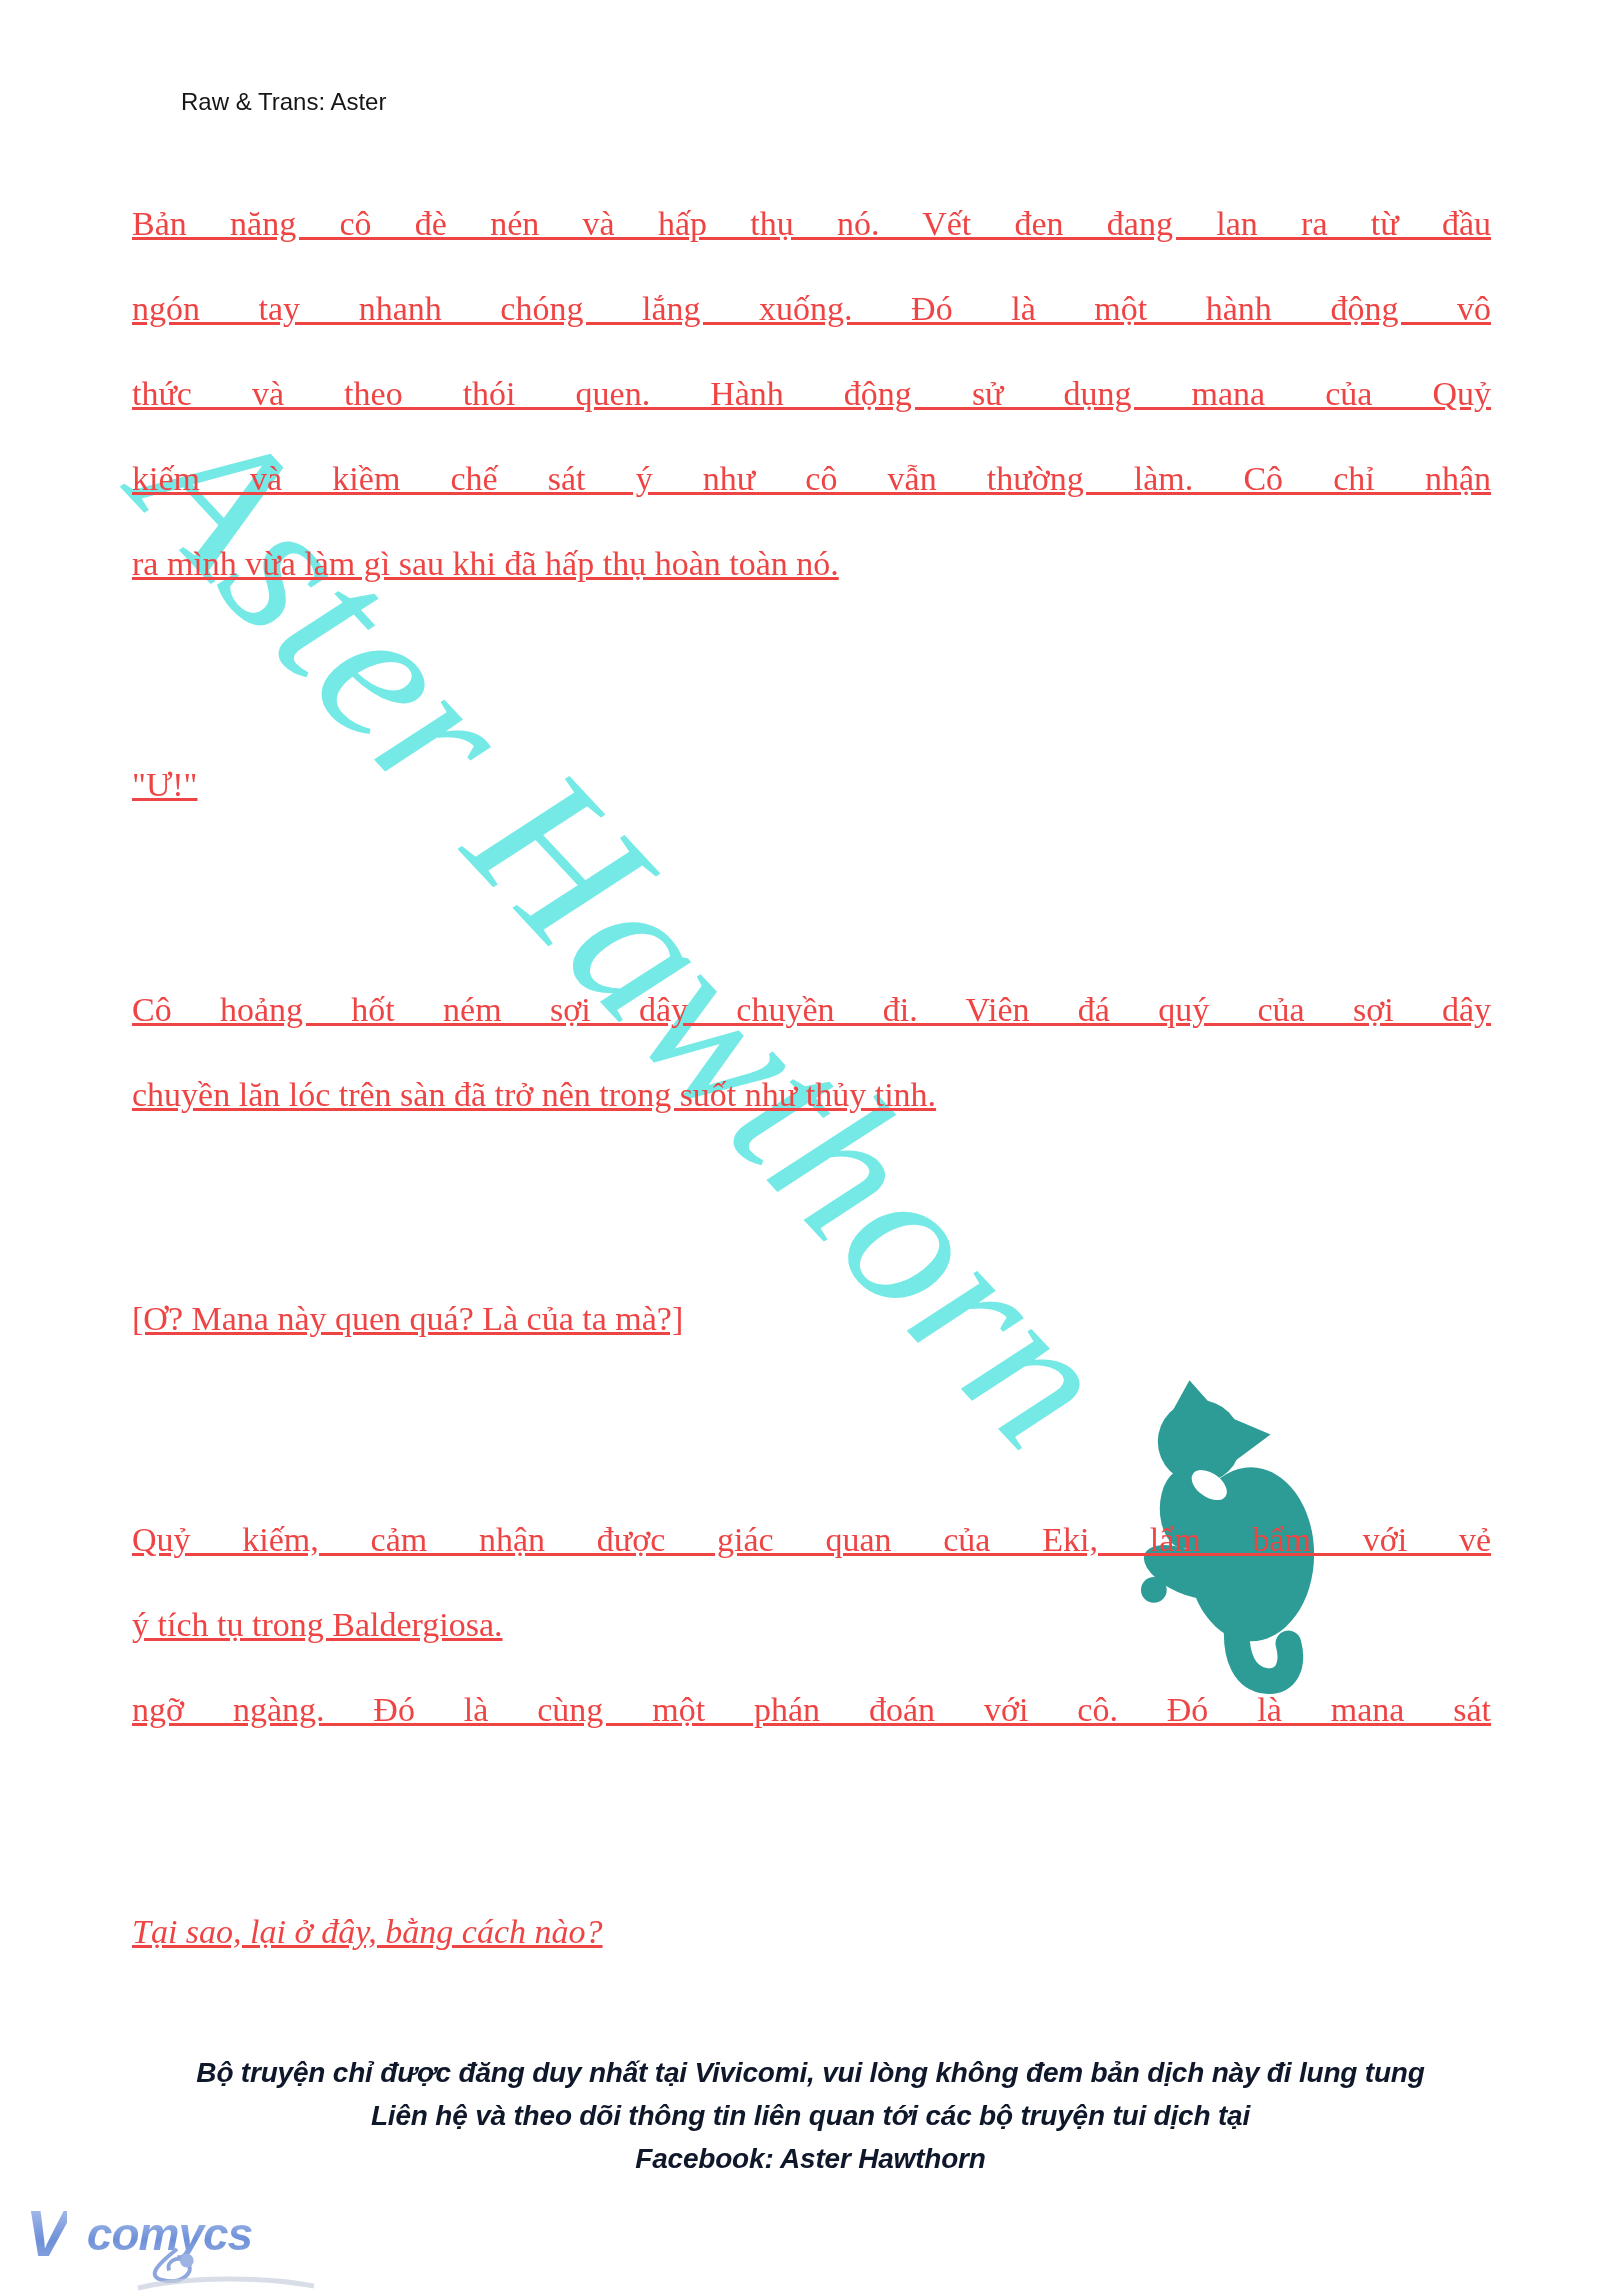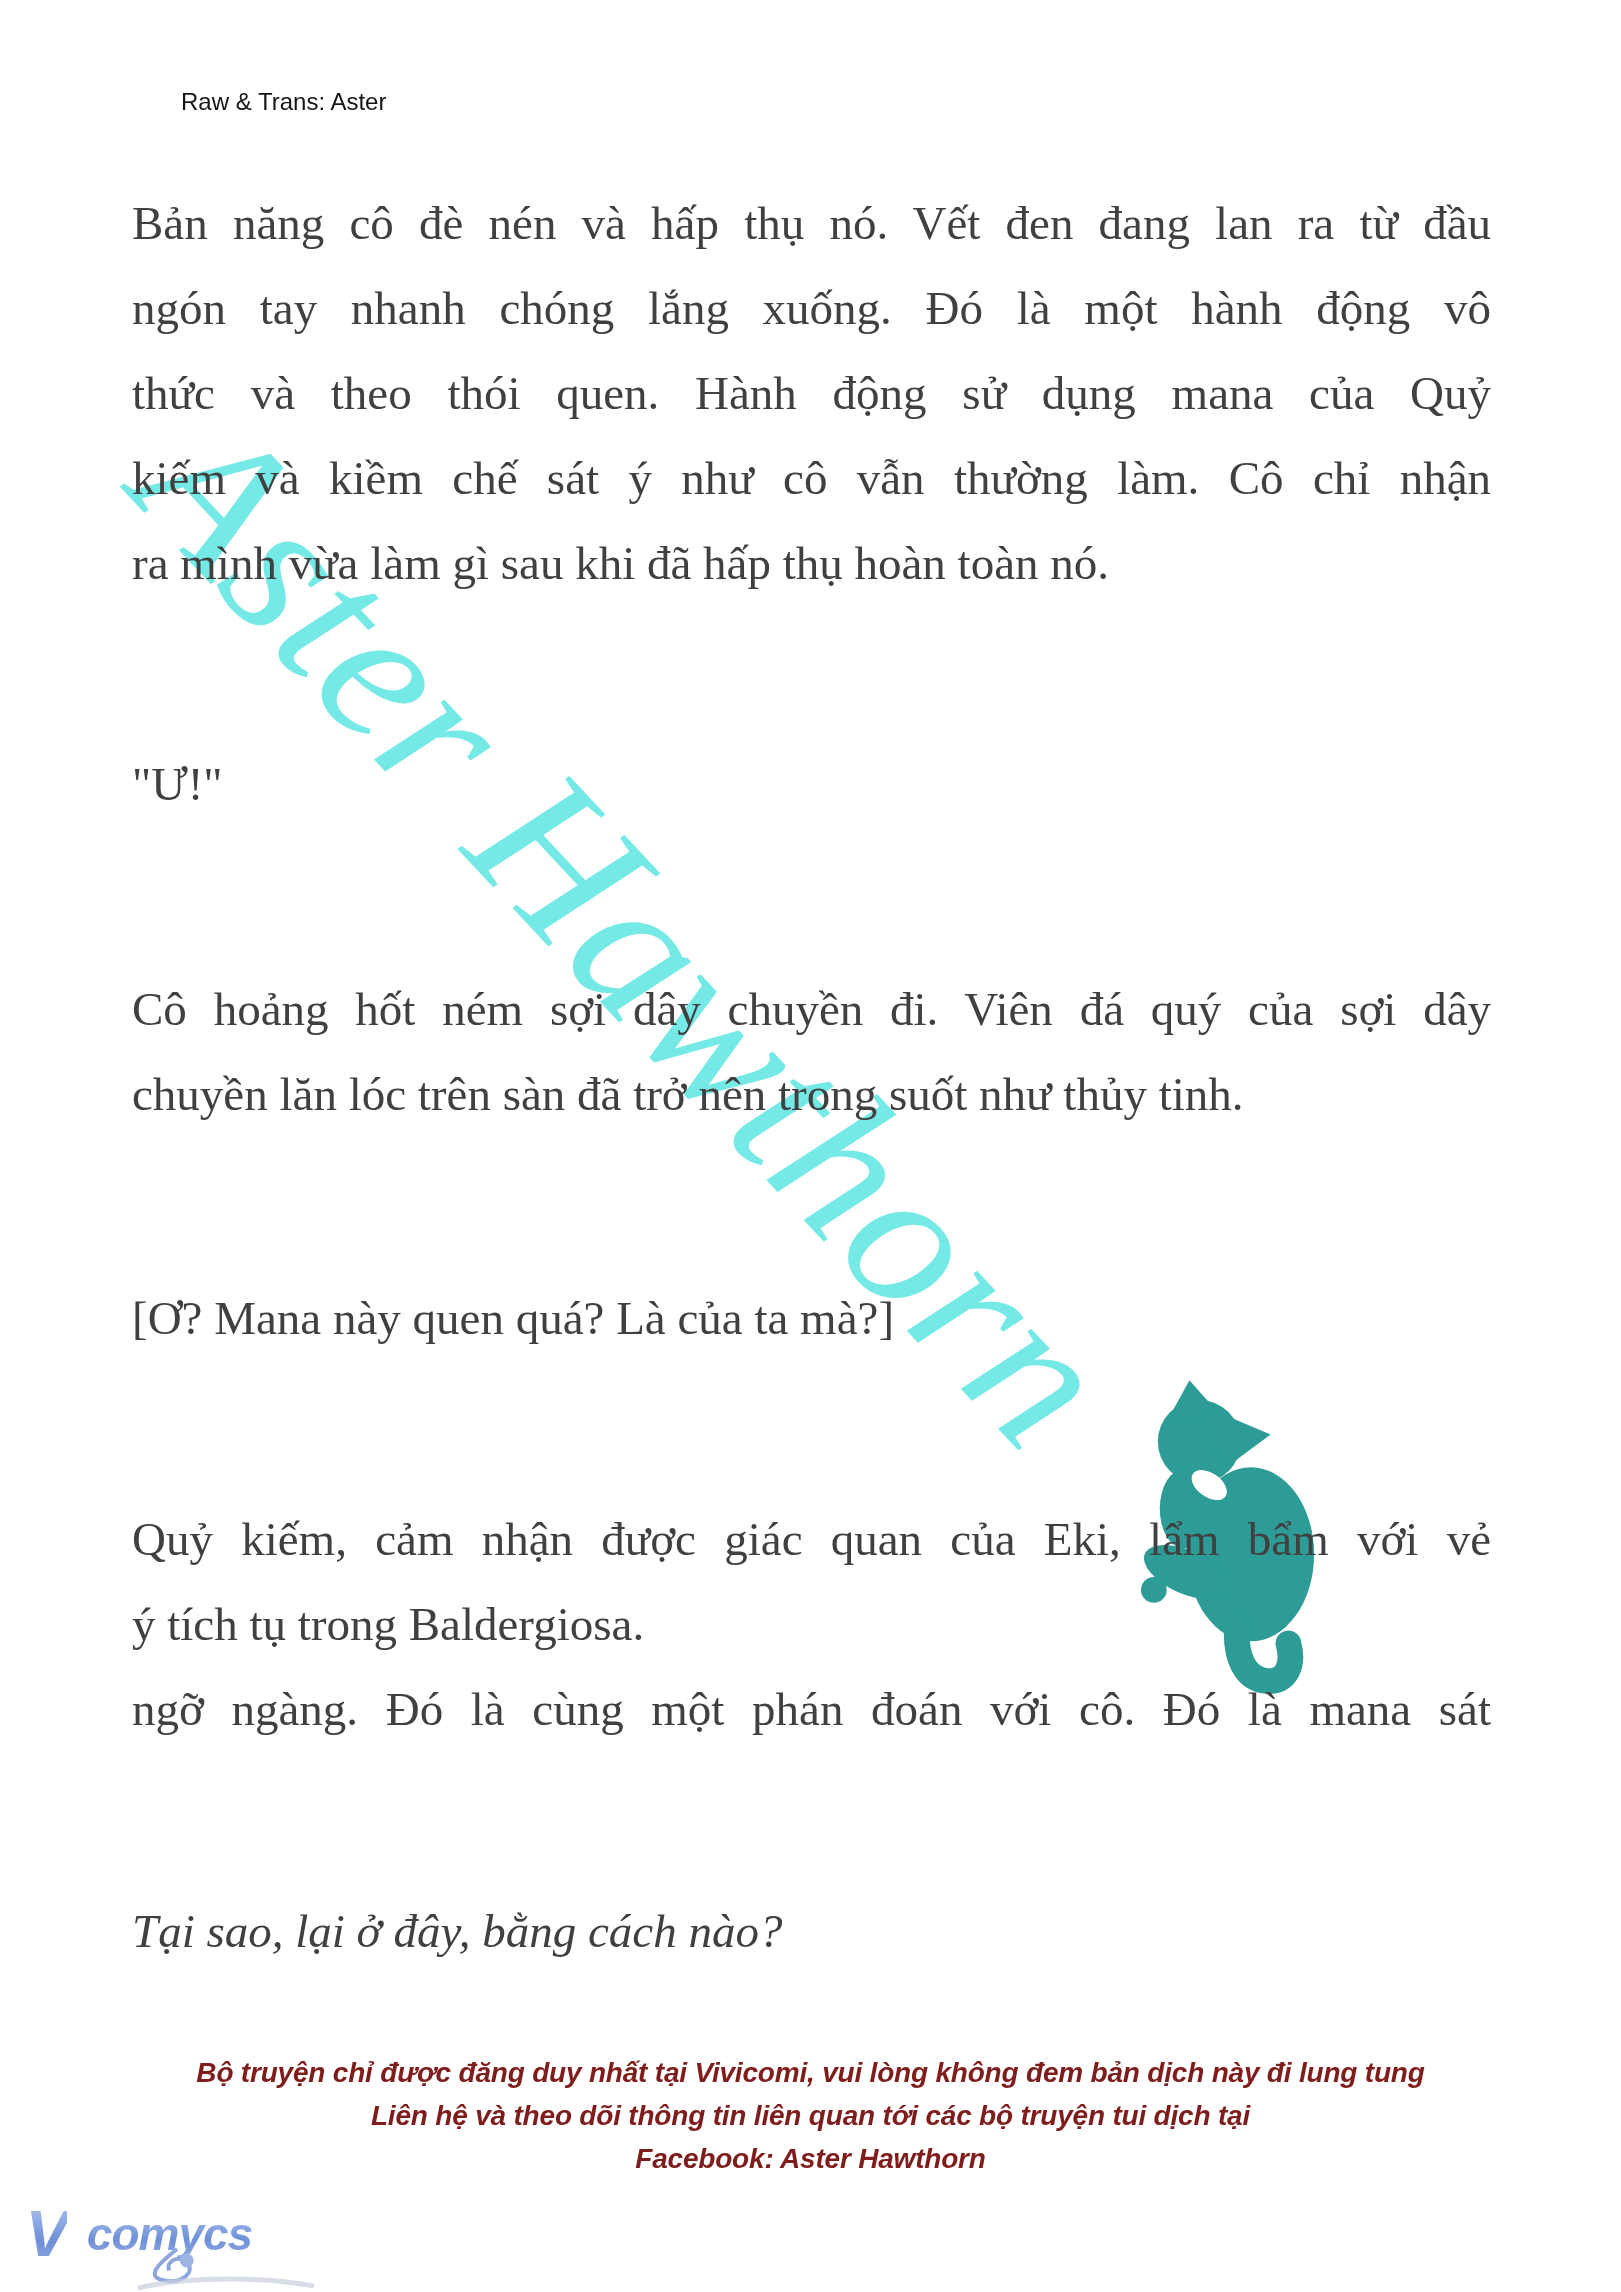--- a/index.html
+++ b/index.html
@@ -32,41 +32,42 @@
   }
   
   .cat{
     position:absolute;left:1140px;top:1378px;
     width:183px;height:319px;
     z-index:2;
   }
   
   .bodytext{
     position:absolute;left:132px;width:1359px;
-    font-size:47px;line-height:85px;color:#404040;
+    font-size:34px;line-height:85px;color:#ef4444;
     z-index:3;
+    text-decoration:underline;
   }
   .bodytext .bline{
     text-align:justify;
     text-align-last:justify;
     height:85px;white-space:nowrap;
   }
   .bodytext .bline.ragged{
     text-align:right;text-align-last:left;white-space:normal;
   }
   .bodytext.em{font-style:italic;}
   
   .footer{
     position:absolute;left:0;top:2051px;width:1621px;
     text-align:center;
     font-family:"Liberation Sans", sans-serif;
     font-weight:bold;font-style:italic;
     font-size:28px;line-height:43px;
     letter-spacing:-0.2px;
-    color:#7f1d1d;
+    color:#0f172a;
     z-index:3;
   }
   
   .logo{
     position:absolute;left:25.5px;top:2201px;
     font-family:"Liberation Sans", sans-serif;
     font-style:italic;font-weight:bold;
     z-index:3;line-height:1;
     white-space:nowrap;
   }

